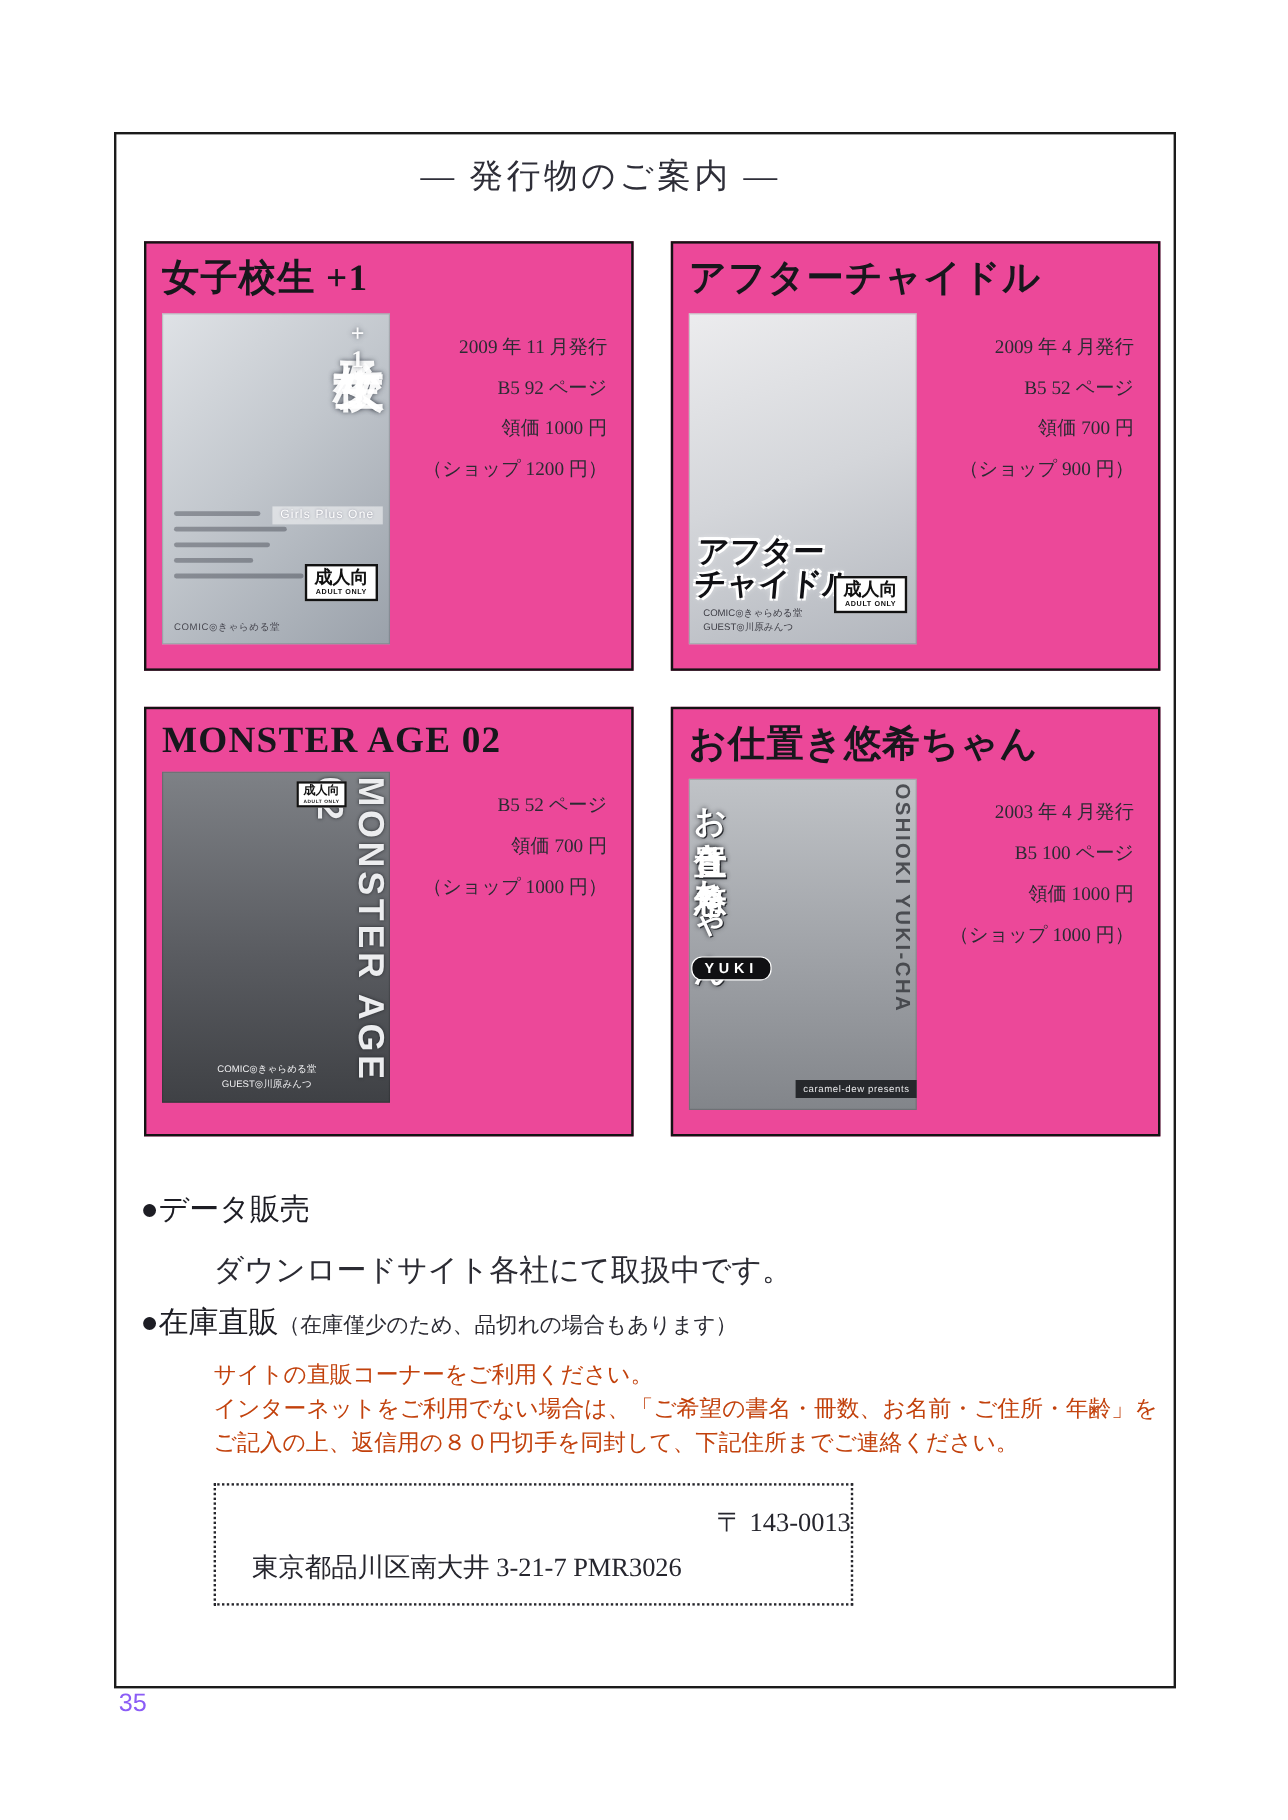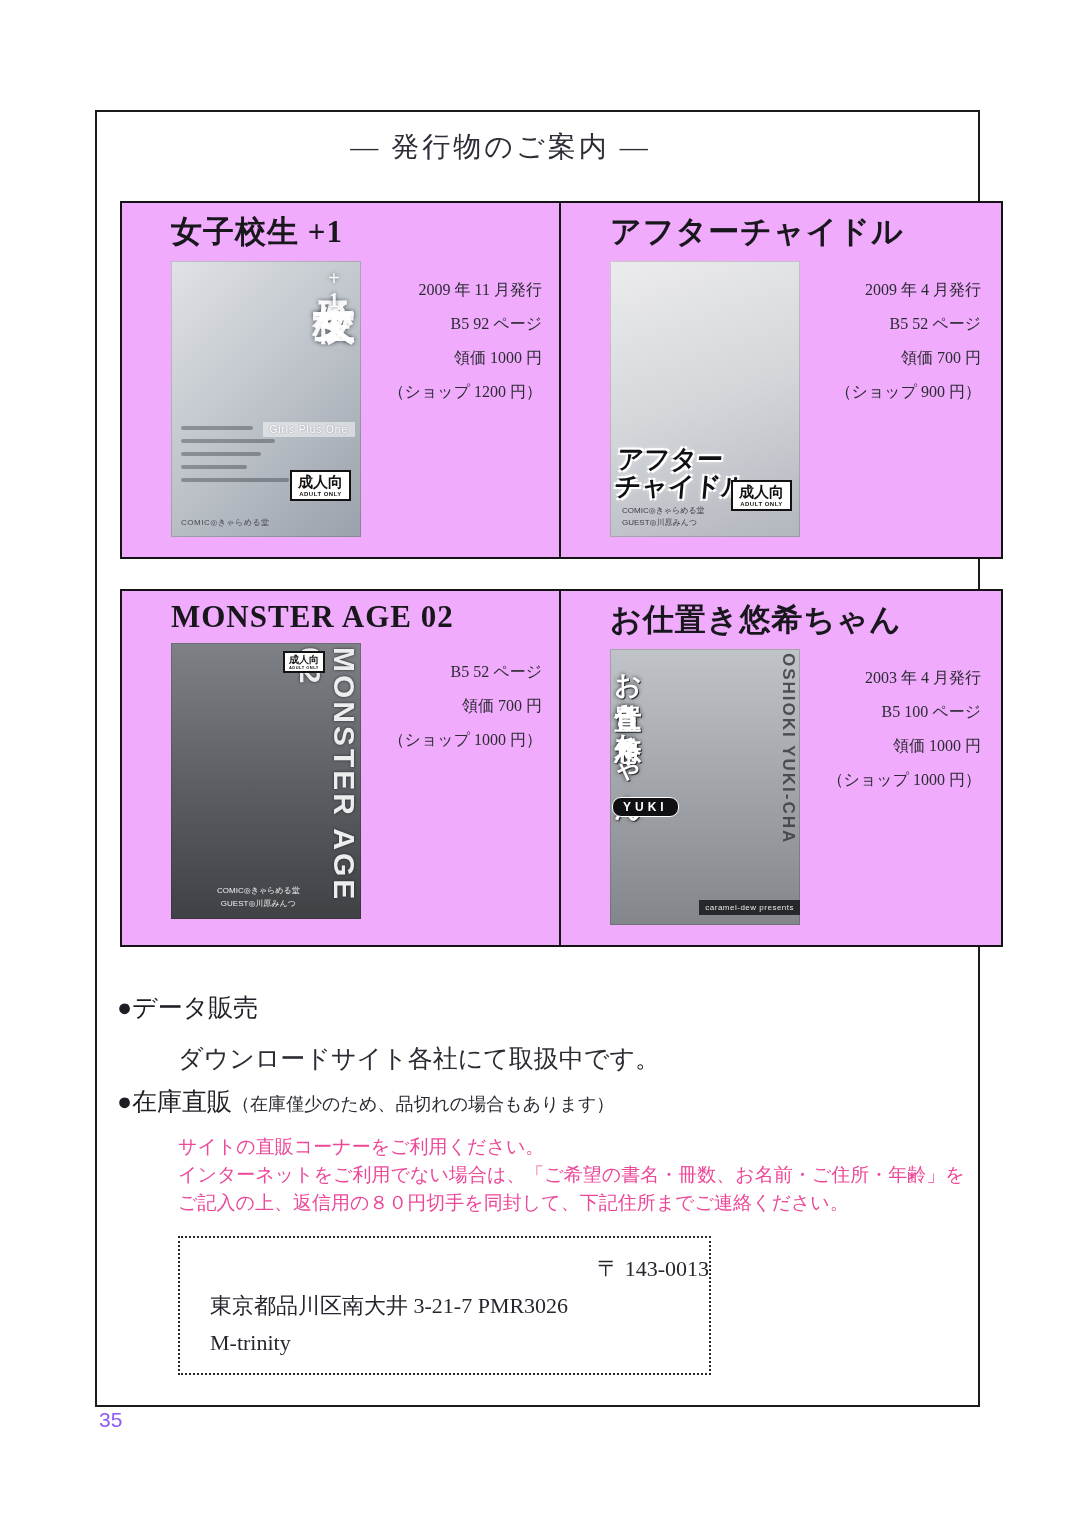--- a/index.html
+++ b/index.html
@@ -13,21 +13,21 @@
   }
   .page-title{
     position:absolute;left:95px;top:128px;width:811px;text-align:center;
     font-size:28px;letter-spacing:3px;color:#2e2e38;
   }
   .page-number{
     position:absolute;left:99px;top:1408px;font-size:21px;color:#8b5cf6;
     font-family:"Liberation Sans","DejaVu Sans",sans-serif;
   }
   .item-box{
-    position:absolute;width:404px;height:354px;border:2px solid #141414;background:#f0abfc;padding-left:36px;
+    position:absolute;width:404px;height:354px;border:2px solid #141414;background:#ec4899;
   }
   .item-box.b1{left:120px;top:201px;}
   .item-box.b2{left:559px;top:201px;}
   .item-box.b3{left:120px;top:589px;}
   .item-box.b4{left:559px;top:589px;}
   .item-title{
     margin:8px 0 0 13px;font-size:31px;font-weight:bold;color:#17171c;
     letter-spacing:1px;white-space:nowrap;
   }
   .item-body{display:flex;margin-top:8px;}
@@ -118,21 +118,21 @@
     position:absolute;right:0px;bottom:10px;background:#26282c;color:#e8e8ea;
     font-size:8px;padding:3px 6px;letter-spacing:.5px;
     font-family:"Liberation Sans","DejaVu Sans",sans-serif;
   }
   
   .sec-heading{position:absolute;font-size:25px;color:#1d1d24;white-space:nowrap;}
   .sec-heading .note{font-size:18px;color:#2b2b33;}
   .h-data{left:117px;top:991px;}
   .data-body{position:absolute;left:178px;top:1042px;font-size:25px;color:#2b2b33;}
   .h-direct{left:117px;top:1085px;}
-  .direct-par{position:absolute;left:178px;top:1133px;font-size:19px;color:#ec4899;line-height:28px;white-space:nowrap;}
+  .direct-par{position:absolute;left:178px;top:1133px;font-size:19px;color:#c2410c;line-height:28px;white-space:nowrap;}
   .address-box{
     position:absolute;left:178px;top:1236px;width:533px;
     border:2px dotted #26262c;padding:12px 0 12px 30px;box-sizing:border-box;
     font-size:22px;color:#26262e;line-height:37px;
   }
   .address-box .postal{padding-left:8px;text-align:right;}
 </style>
 </head>
 <body>
 
@@ -241,17 +241,16 @@
   <div class="sec-heading h-direct"><span>●在庫直販</span><span class="note">（在庫僅少のため、品切れの場合もあります）</span></div>
   <div class="direct-par">
     <div>サイトの直販コーナーをご利用ください。</div>
     <div>インターネットをご利用でない場合は、「ご希望の書名・冊数、お名前・ご住所・年齢」を</div>
     <div>ご記入の上、返信用の８０円切手を同封して、下記住所までご連絡ください。</div>
   </div>
 
   <div class="address-box">
     <div class="postal">〒 143-0013</div>
     <div>東京都品川区南大井 3-21-7 PMR3026</div>
-    <div>M-trinity</div>
   </div>
 
   <div class="page-number">35</div>
 </div>
 
 </body></html>

